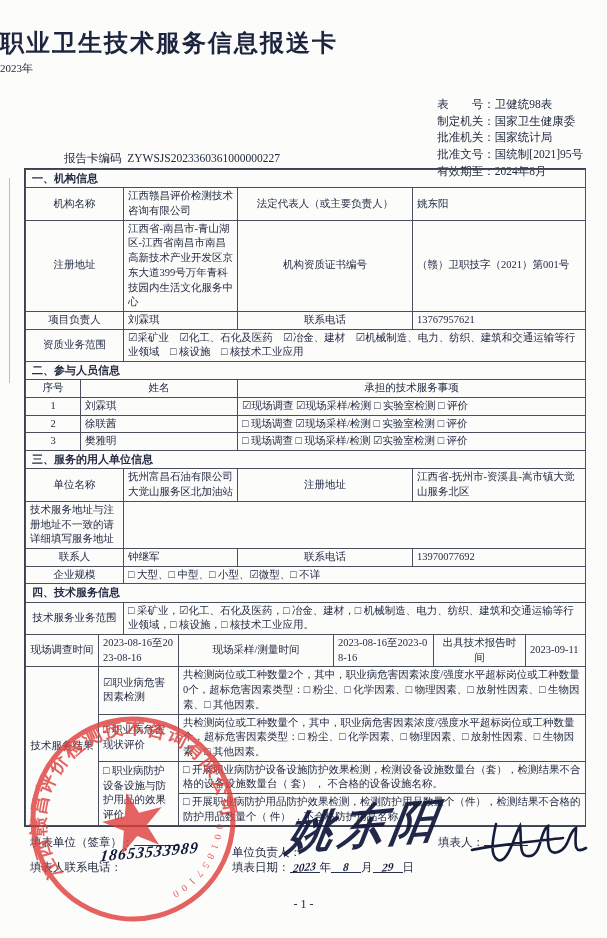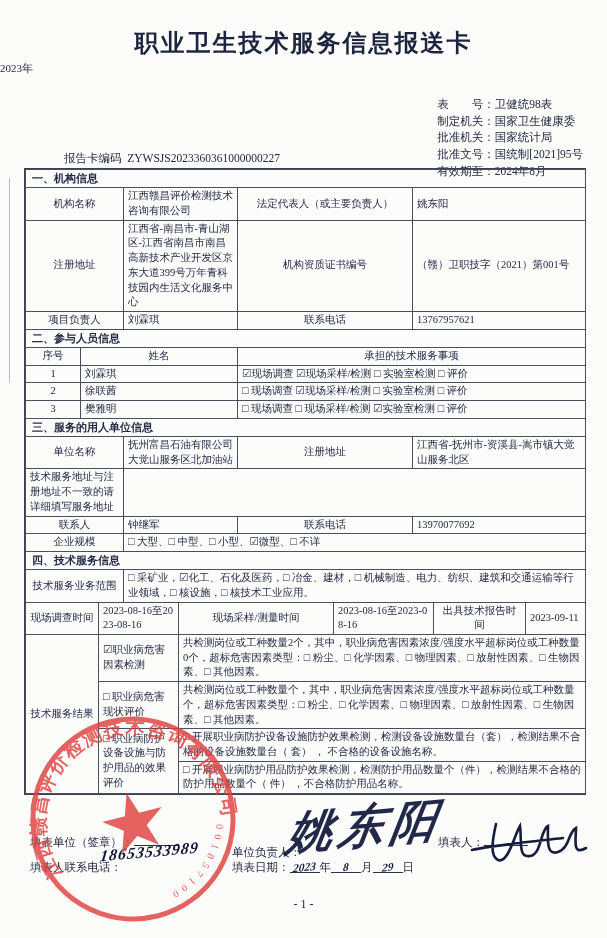--- a/index.html
+++ b/index.html
@@ -4,21 +4,21 @@
 <style>
   * { margin:0; padding:0; box-sizing:border-box; }
   html,body { background:#e8e8e6; }
   body { font-family:"Liberation Serif","DejaVu Serif",serif; }
   .page {
     position:relative; width:607px; height:938px; margin:0 auto;
     background:#fcfcfa; color:#222a40; overflow:hidden;
   }
   .scan-edge { position:absolute; left:9px; top:178px; width:1px; height:205px; background:#b9bcc2; }
 
-  .doc-title { position:absolute; top:27px; left:0; width:100%; text-align:center;
+  .doc-title { position:absolute; top:27px; left:0; width:100%; 
     font-size:24px; font-weight:bold; letter-spacing:2px; color:#1d2440; }
   .doc-year { position:absolute; top:61px; left:0; width:100%; text-align:left; font-size:11px; }
 
   .meta { position:absolute; top:96px; right:24px; font-size:11.5px; line-height:1.45; }
   .meta div { white-space:nowrap; }
 
   .report-code { position:absolute; top:151px; left:64px; font-size:11.5px; }
 
   .formwrap { position:absolute; top:168px; left:24px; width:562px; border:1.5px solid #3c4152; background:transparent; }
   table { width:100%; border-collapse:collapse; table-layout:fixed; }
@@ -90,20 +90,24 @@
         <td class="val">江西省-南昌市-青山湖区-江西省南昌市南昌高新技术产业开发区京东大道399号万年青科技园内生活文化服务中心</td>
         <td class="lbl">机构资质证书编号</td>
         <td class="val">（赣）卫职技字（2021）第001号</td>
       </tr>
       <tr>
         <td class="lbl">项目负责人</td>
         <td class="val">刘霖琪</td>
         <td class="lbl">联系电话</td>
         <td class="val">13767957621</td>
       </tr>
+      <tr>
+        <td class="lbl">资质业务范围</td>
+        <td class="val" colspan="3">☑采矿业　☑化工、石化及医药　☑冶金、建材　☑机械制造、电力、纺织、建筑和交通运输等行业领域　□ 核设施　□ 核技术工业应用</td>
+      </tr>
     </tbody>
       </table>
 
     <table>
       <colgroup>
           <col style="width:55px">
           <col style="width:157px">
           <col style="width:348px">
         </colgroup>
       <tbody>

